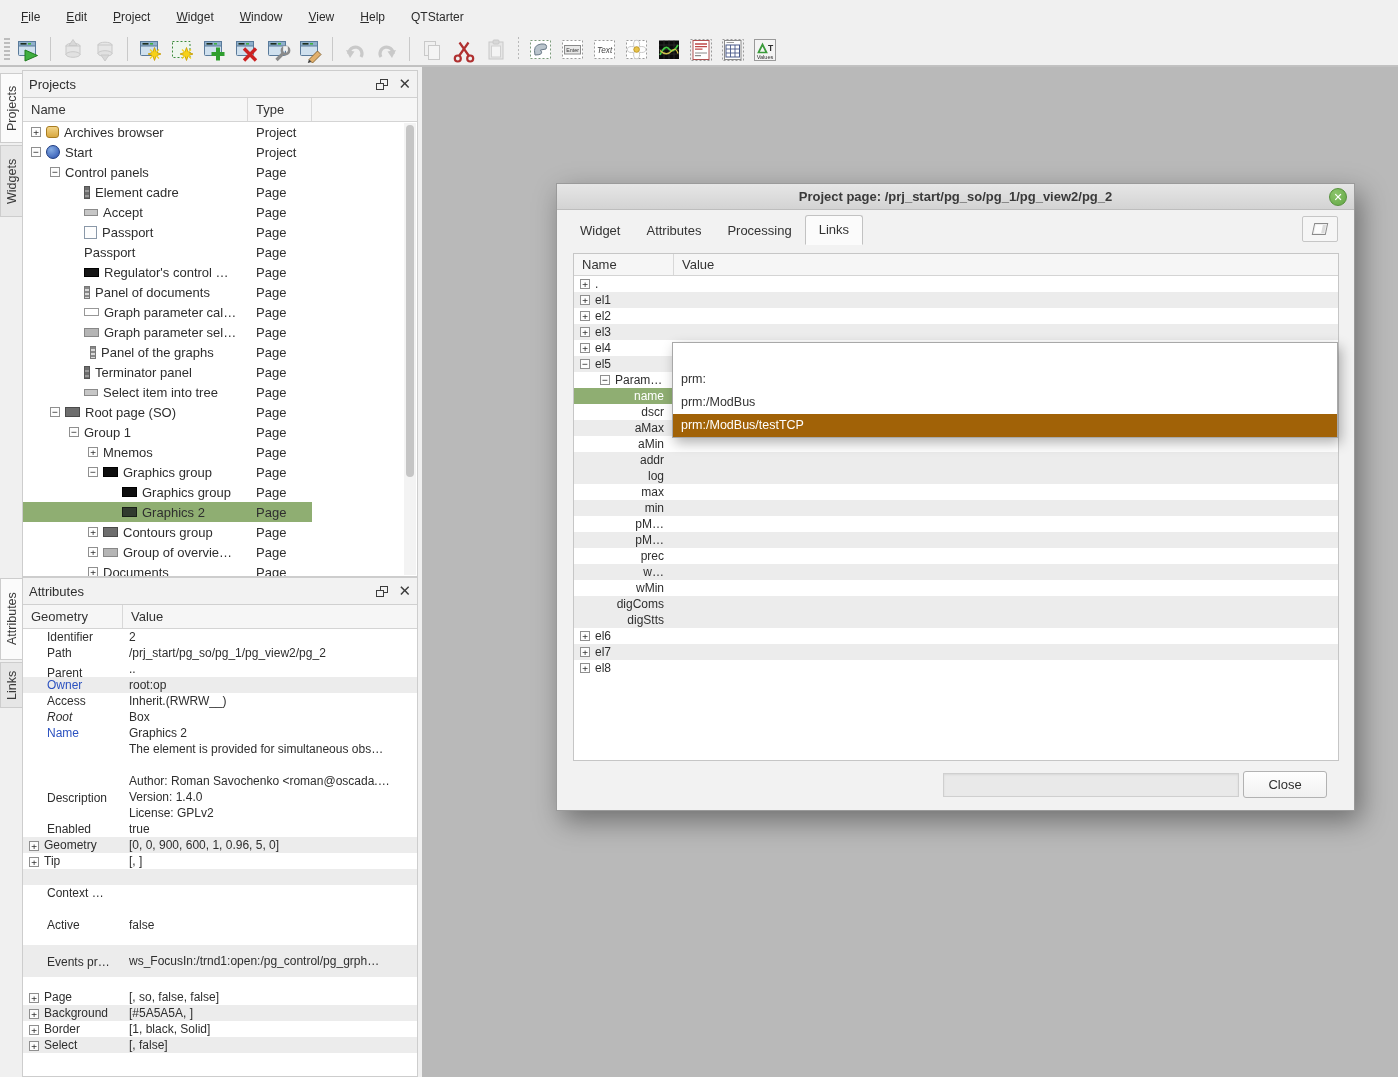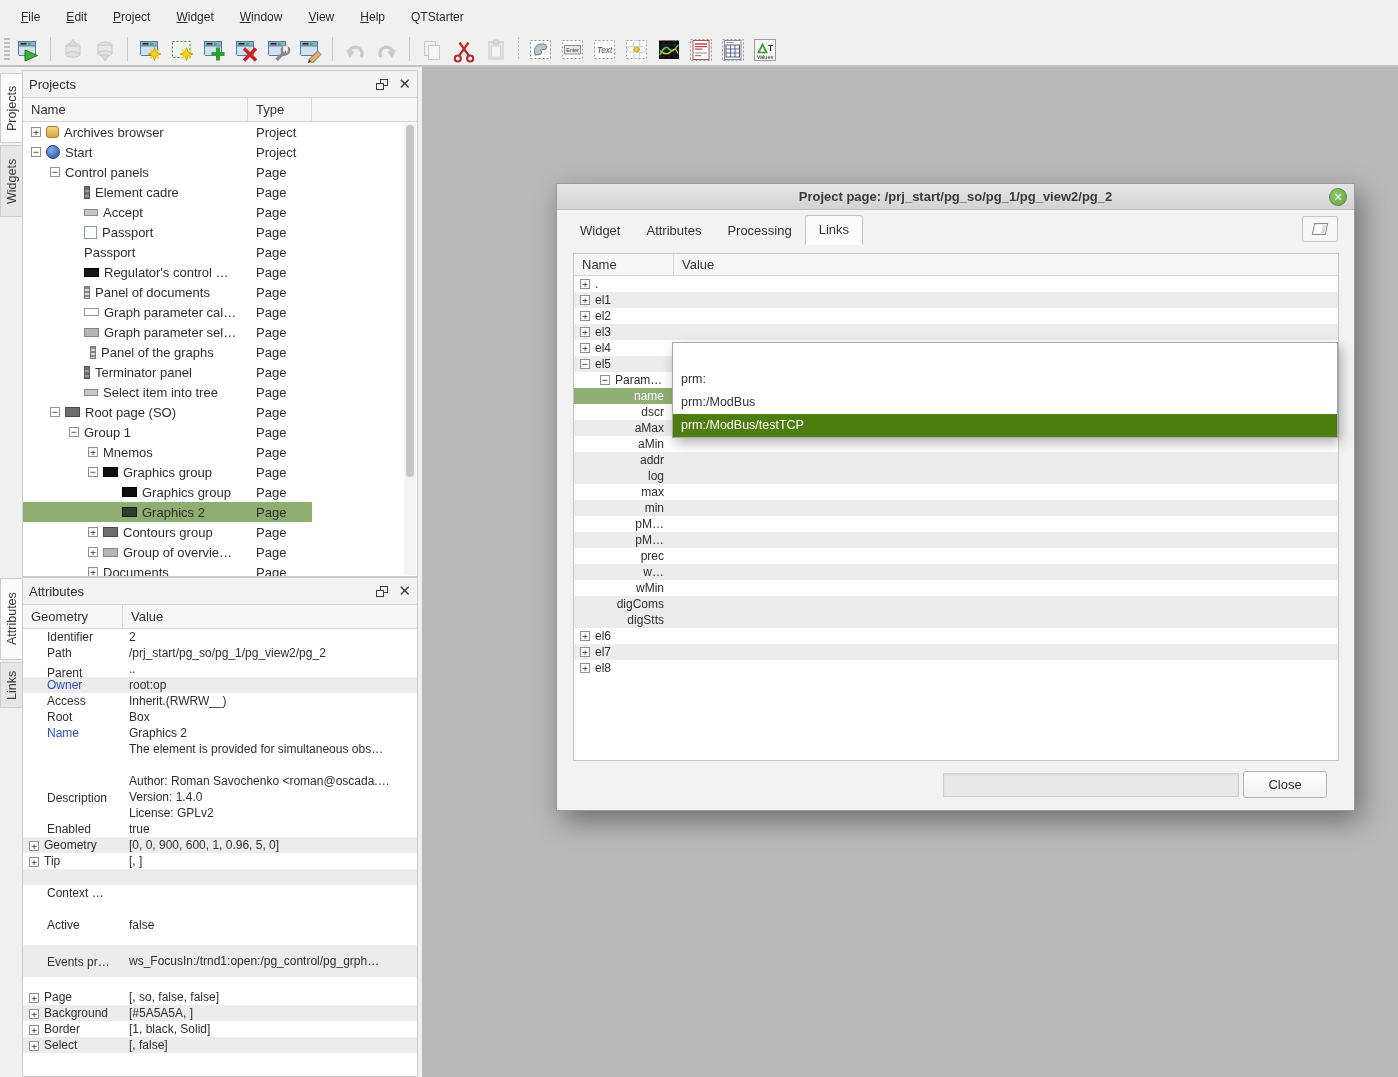--- a/index.html
+++ b/index.html
@@ -107,21 +107,21 @@
                 border:1px solid #cfcfcf; box-shadow:inset 0 1px 2px rgba(0,0,0,.08); }
   #dlg-closebtn { position:absolute; left:686px; top:587px; width:84px; height:27px;
                   background:linear-gradient(#fefefe,#f1f1f1); border:1px solid #b2b2b2; border-radius:3px;
                   display:flex; align-items:center; justify-content:center; font-size:13px; color:#2e2e2e; }
 
   
   #dropdown { position:absolute; left:672px; top:342px; width:666px; background:#fff; border:1px solid #a8a8a8;
               box-shadow:3px 5px 12px rgba(0,0,0,.3); z-index:50; }
   .ditem { height:23px; line-height:23px; padding-left:8px; font-size:12.5px; color:#333; overflow:hidden; white-space:nowrap; }
   .ditem.blank { height:25px; }
-  .ditem.sel { background:#4d7c0f; color:#fff; }
+  .ditem.sel { background:#a16207; color:#fff; }
 </style>
 </head>
 <body>
 
 <div id="menubar">
     <div class="menu-item"><u>F</u>ile</div>
     <div class="menu-item"><u>E</u>dit</div>
     <div class="menu-item"><u>P</u>roject</div>
     <div class="menu-item"><u>W</u>idget</div>
     <div class="menu-item"><u>W</u>indow</div>
@@ -569,21 +569,21 @@
           <div class="avalue">root:op</div>
         </div>
         <div class="arow" style="height: 16px;">
           <div class="alabel">
             <span style="margin-top: 0px;">Access</span>
           </div>
           <div class="avalue">Inherit.(RWRW__)</div>
         </div>
         <div class="arow" style="height: 16px;">
           <div class="alabel">
-            <span style="margin-top: 0px;">Root</span>
+            <span style="margin-top: 0px; font-style: italic;">Root</span>
           </div>
           <div class="avalue">Box</div>
         </div>
         <div class="arow" style="height: 16px;">
           <div class="alabel blue">
             <span style="margin-top: 0px;">Name</span>
           </div>
           <div class="avalue">Graphics 2</div>
         </div>
         <div class="arow" style="height: 16px;">

